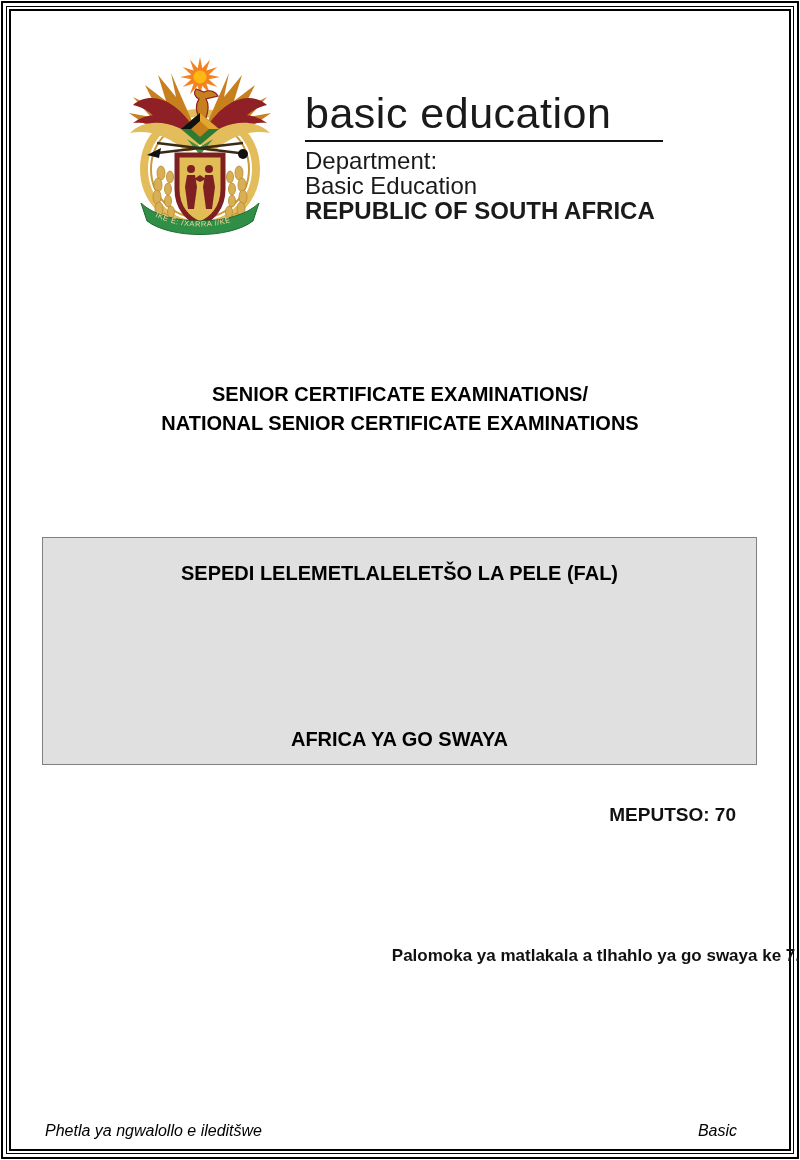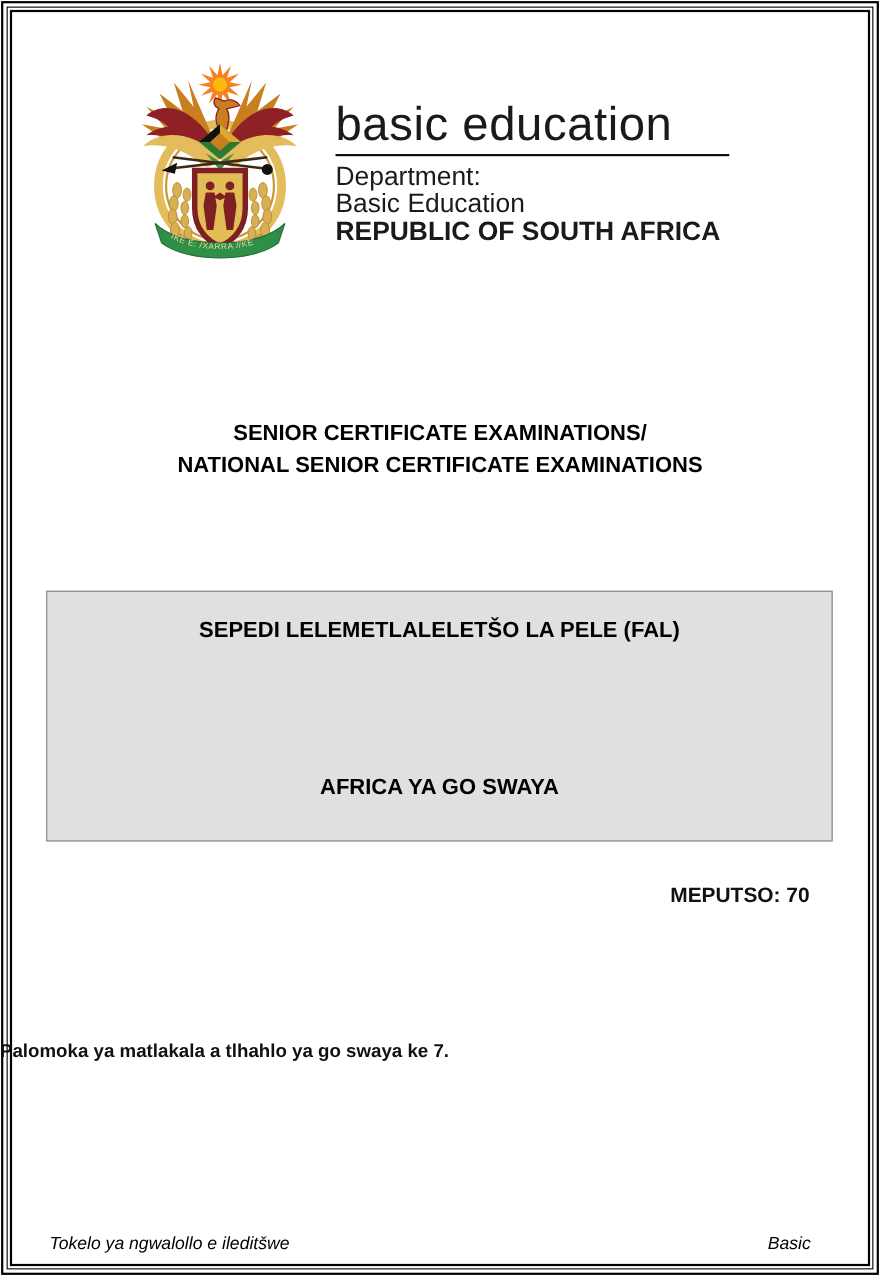--- a/index.html
+++ b/index.html
@@ -21,26 +21,26 @@
   .dept-bold { font-weight:bold; }
 
   
   .exam-title { position:absolute; left:0; right:0; top:380px; text-align:center;
                 font-weight:bold; font-size:20px; line-height:29px; color:#000; }
 
   
   .subject-box { position:absolute; left:42px; top:537px; width:715px; height:228px;
                  background:#e0e0e0; border:1px solid #808080;
                  display:flex; flex-direction:column; justify-content:space-between;
-                 padding:24px 10px 36px; text-align:center; }
+                 padding:24px 10px 13px; text-align:center; }
   .subject-line { font-weight:bold; font-size:20px; color:#000; }
 
   .marks { position:absolute; right:64px; top:804px; font-weight:bold; font-size:19px; }
 
-  .pages-note { position:absolute; left:0; right:0; top:946px; text-align:left;
+  .pages-note { position:absolute; left:0; right:0; top:946px; text-align:right;
                 font-weight:bold; font-size:17px; }
 
   .footer { position:absolute; left:45px; right:63px; top:1122px;
             display:flex; justify-content:space-between;
             font-style:italic; font-size:16px; color:#000; }
 </style>
 </head>
 <body>
 
 <div class="page">
@@ -129,17 +129,17 @@
   <div class="subject-box">
     <div class="subject-line">SEPEDI LELEMETLALELETŠO LA PELE (FAL)</div>
     <div class="subject-line">AFRICA YA GO SWAYA</div>
   </div>
 
   <div class="marks">MEPUTSO: 70</div>
 
   <div class="pages-note">Palomoka ya matlakala a tlhahlo ya go swaya ke 7.</div>
 
   <div class="footer">
-    <span>Tokelo ya ngwalollo e ileditšwe</span>
+    <span>Phetla ya ngwalollo e ileditšwe</span>
     <span>Basic</span>
   </div>
 
 </div>
 
 </body></html>

